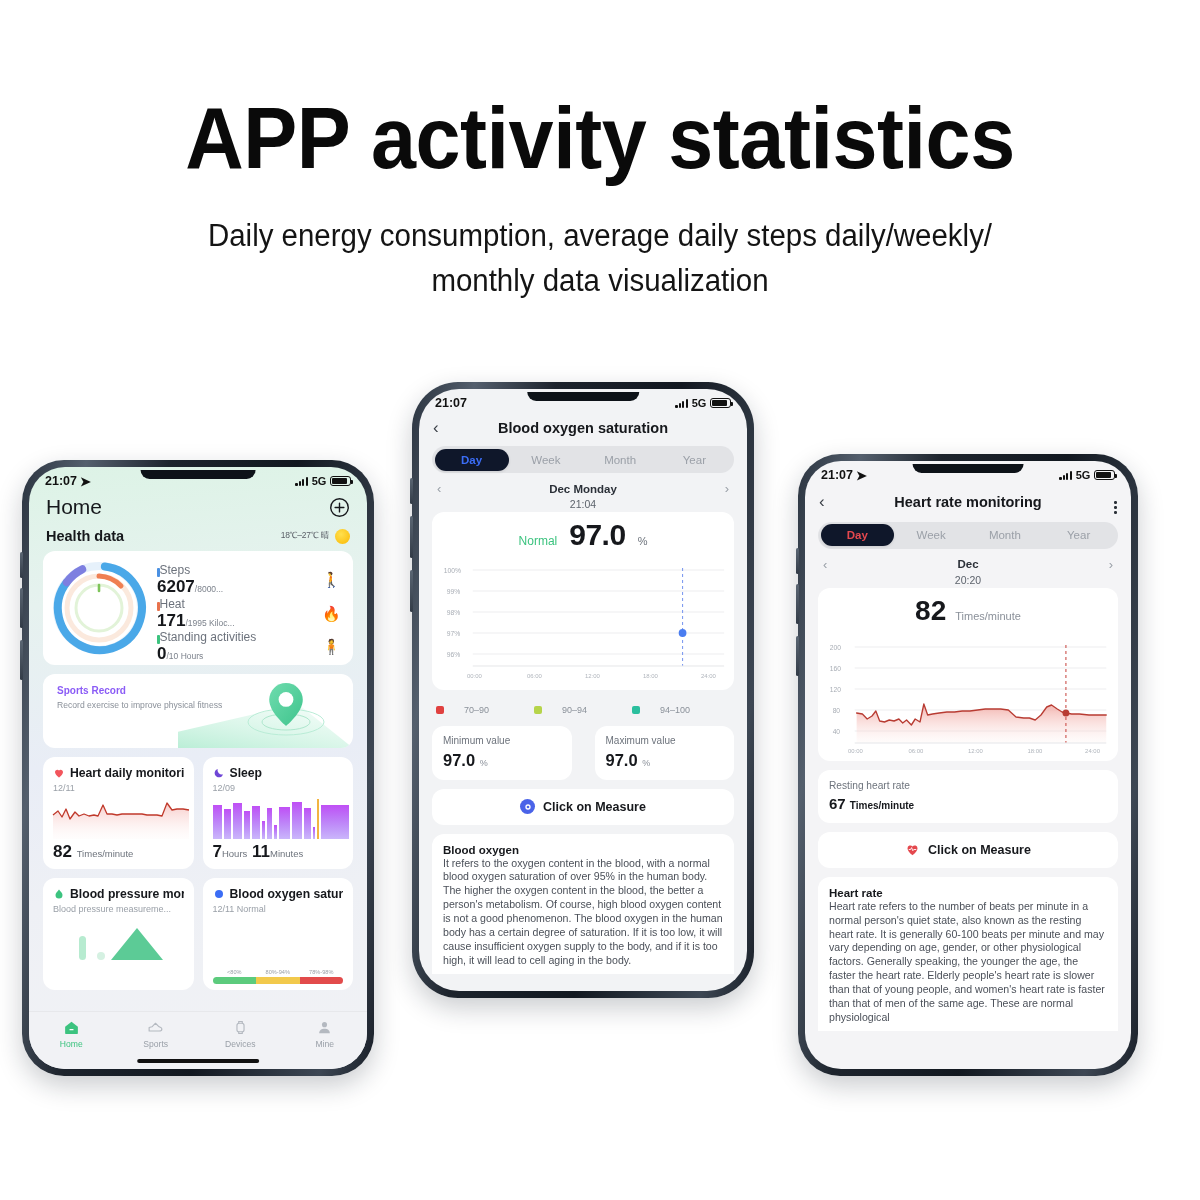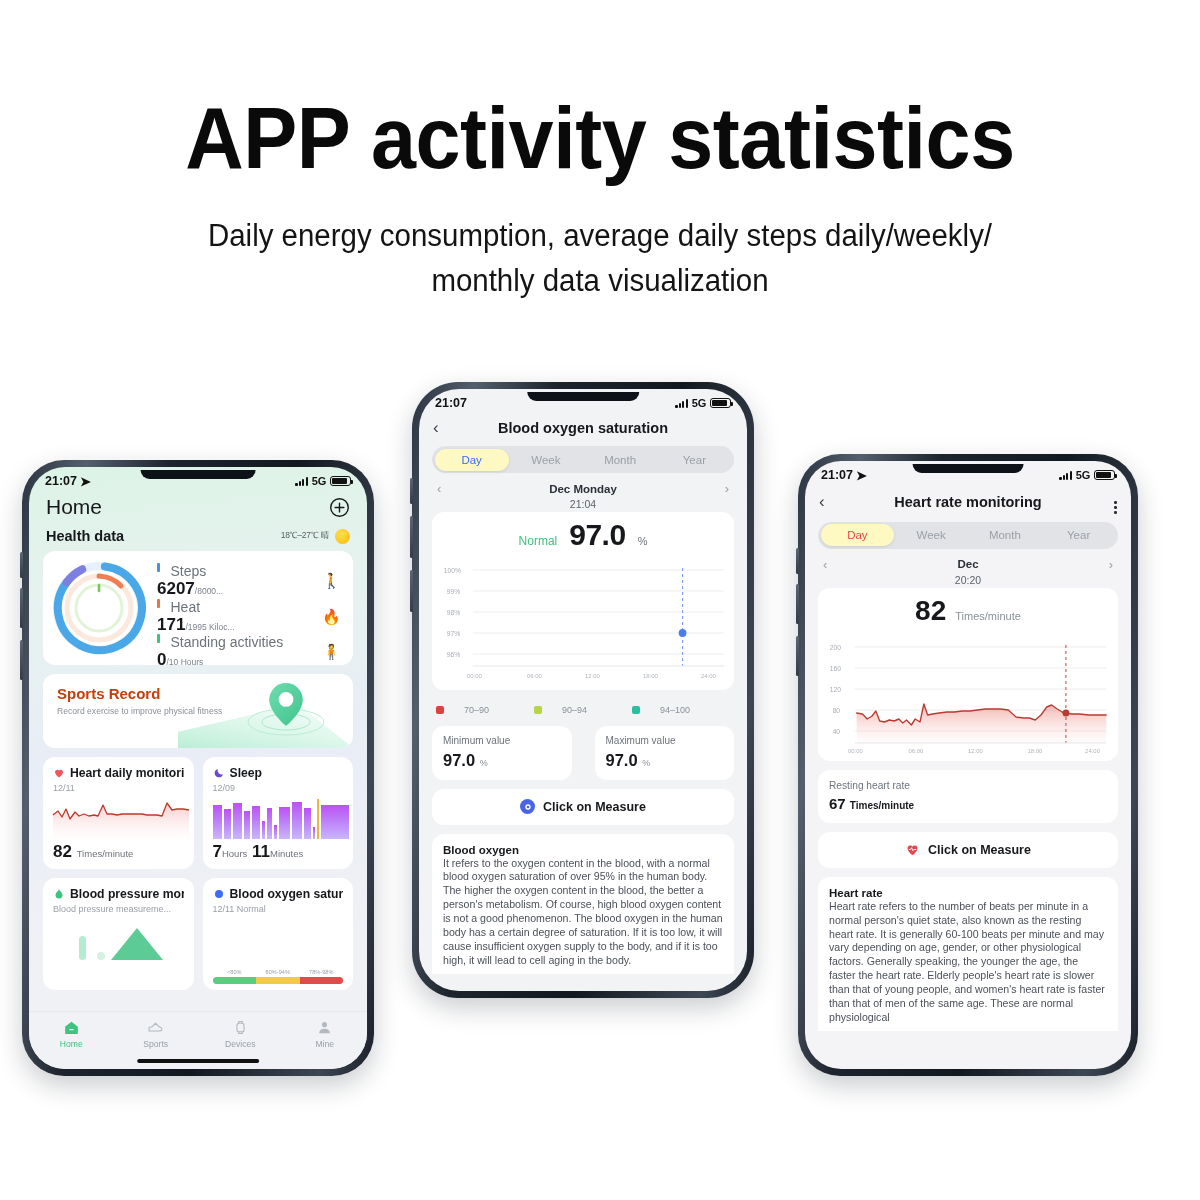--- a/index.html
+++ b/index.html
@@ -98,28 +98,28 @@
   .sun { width:15px;height:15px;border-radius:50%;
     background: radial-gradient(circle at 40% 35%, #ffe04e, #fcc419 70%); }
 
   .lp-body { padding: 0 14px; }
   .hd-card { display:flex; align-items:center; padding: 10px 10px 10px 4px; margin-bottom: 9px; height: 114px;}
   .rings { position: relative; width: 104px; height: 104px; flex: 0 0 104px; }
   .rings svg { display:block; }
   .hd-metrics { flex:1; display:flex; flex-direction:column; justify-content:space-between; height: 100%; padding: 2px 2px 2px 6px;}
   .hd-row { display:flex; align-items:center; justify-content:space-between; }
   .hd-left { display:flex; flex-direction:column; gap:0px;}
-  .hd-lbl { display:flex; align-items:flex-start; gap:11px; font-size:14px; color:#6c727c; }
+  .hd-lbl { display:flex; align-items:flex-end; gap:0; font-size:12px; color:#6c727c; }
   .tick { width:2.5px; height:9px; border-radius:1px; display:inline-block;}
   .hd-val { font-size:17px; font-weight:700; color:#16181c; line-height:1.15; white-space:nowrap;}
   .hd-val small { font-size:8.5px; font-weight:400; color:#7c828c;}
   .hd-ico { font-size: 15px; line-height:1; }
 
   .sports-card { position:relative; overflow:hidden; height: 74px; margin-bottom:9px; padding: 11px 14px;}
-  .sports-t { font-size: 15px; font-weight: 700; color:#c2410c;}
+  .sports-t { font-size: 10px; font-weight: 700; color:#8b5cf6;}
   .sports-s { font-size: 8.6px; color:#8a9099; margin-top: 4px;}
   .sports-art { position:absolute; right:0; bottom:0; width:175px; height:74px; }
 
   .grid2 { display:flex; gap: 9px; margin-bottom: 9px; }
   .mini { flex:1; padding: 9px 10px 8px 10px; position:relative; overflow:hidden; height: 112px;}
   .mini-h { display:flex; align-items:center; gap:5px; }
   .dotico { width:12px; height:12px; flex:0 0 12px;}
   .mini-t { font-size: 12.2px; font-weight:700; color:#16181c; white-space:nowrap; overflow:hidden;}
   .mini-d { font-size: 9px; color:#9aa0a8; margin-top:3px;}
   .mini-foot { position:absolute; left:10px; bottom:7px; font-size:17px; font-weight:700; color:#16181c;}
@@ -153,21 +153,21 @@
   .nav-right { width: 20px; text-align:right; }
   .dots3 { display:inline-flex; flex-direction:column; gap:2.2px; align-items:center;}
   .dots3 i { width:2.6px;height:2.6px;border-radius:50%;background:#2b3038; display:block;}
 
   .segbar {
     margin: 0 13px 0 13px; height: 27px; border-radius: 14px;
     background: #e2e3e6; display:flex; align-items:center; padding: 2.5px;
   }
   .seg { flex:1; height: 100%; display:flex; align-items:center; justify-content:center;
     font-size: 11.5px; color: #9ba0a8; border-radius: 12px; }
-  .seg.active { background:#fef9c3; font-weight:400; box-shadow: 0 1px 3px rgba(0,0,0,0.10); }
+  .seg.active { background:#0f172a; font-weight:700; box-shadow: 0 1px 3px rgba(0,0,0,0.10); }
   .seg.active.blue { color: #3b6df5; }
   .seg.active.red  { color: #e4484e; }
 
   .datenav { display:flex; align-items:center; justify-content:space-between;
     padding: 8px 18px 2px 18px; font-size: 11px; color:#4b5059;}
   .datenav .dn-t { font-weight:700; color:#2b3038; font-size:11.5px;}
   .datenav .arr { color:#9aa0a8; font-size:13px;}
   .time-sm { text-align:center; font-size:10.5px; color:#5d636c; padding-bottom:2px;}
 
   .mp-body { padding: 0 13px; }

